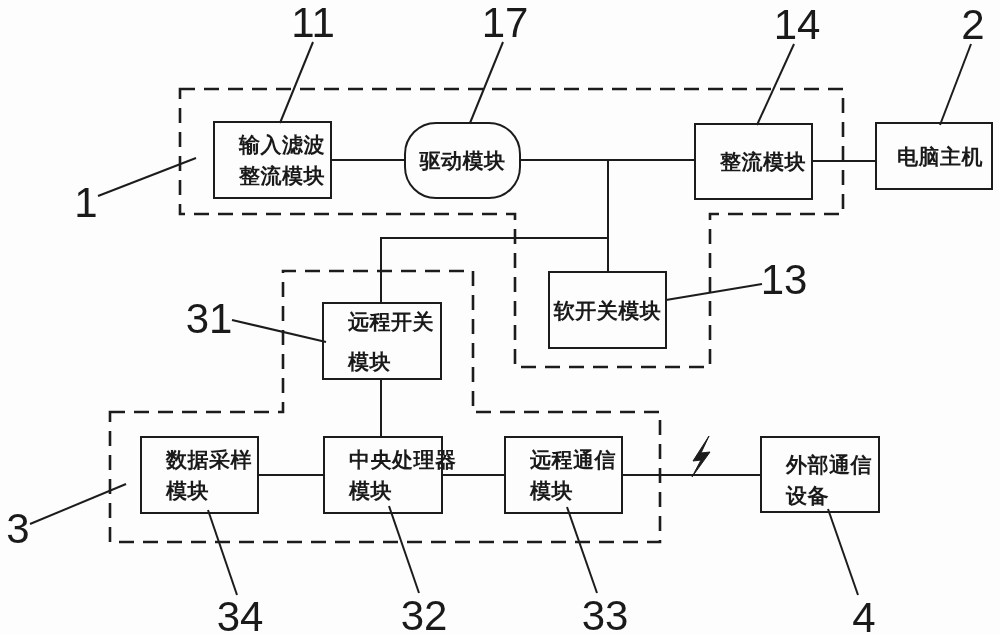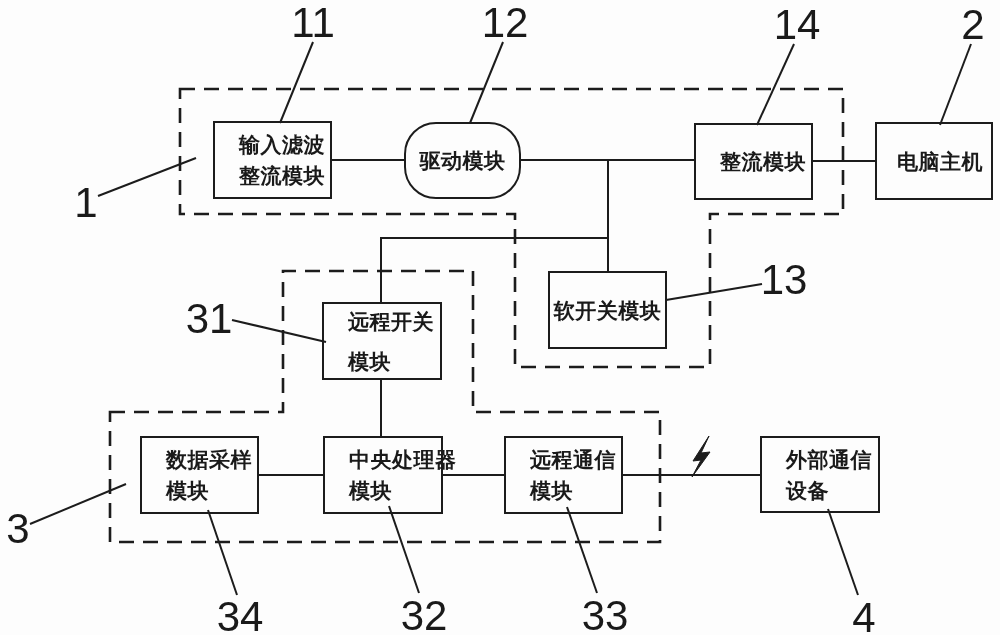--- a/index.html
+++ b/index.html
@@ -33,21 +33,21 @@
   </div>
 
   <div class="box center" style="left:404px;top:122px;width:117px;height:77px;border-radius:32px;">
     <span>驱动模块</span>
   </div>
 
   <div class="box left" style="left:694px;top:123px;width:119px;height:77px;">
     <span>整流模块</span>
   </div>
 
-  <div class="box center" style="left:875px;top:122px;width:118px;height:78px;padding-left:12px;">
+  <div class="box center" style="left:875px;top:122px;width:118px;height:68px;padding-left:12px;">
     <span>电脑主机</span>
   </div>
 
   <div class="box center" style="left:548px;top:271px;width:119px;height:78px;">
     <span>软开关模块</span>
   </div>
 
   <div class="box left" style="left:322px;top:302px;width:120px;height:78px;gap:9px;">
     <span>远程开关</span>
     <span>模块</span>
@@ -61,28 +61,28 @@
   <div class="box left" style="left:323px;top:436px;width:120px;height:78px;">
     <span>中央处理器</span>
     <span>模块</span>
   </div>
 
   <div class="box left" style="left:504px;top:436px;width:119px;height:78px;">
     <span>远程通信</span>
     <span>模块</span>
   </div>
 
-  <div class="box left" style="left:760px;top:436px;width:120px;height:77px;">
+  <div class="box left" style="left:760px;top:436px;width:120px;height:77px;justify-content:flex-end;">
     <span>外部通信</span>
     <span>设备</span>
   </div>
 
   <div class="ref" style="left:66px;top:182px;width:40px;">1</div>
   <div class="ref" style="left:289px;top:2px;width:48px;">11</div>
-  <div class="ref" style="left:481px;top:2px;width:48px;">12</div>
+  <div class="ref" style="left:481px;top:2px;width:48px;">17</div>
   <div class="ref" style="left:773px;top:4px;width:48px;">14</div>
   <div class="ref" style="left:953px;top:4px;width:40px;">2</div>
   <div class="ref" style="left:760px;top:259px;width:48px;">13</div>
   <div class="ref" style="left:185px;top:298px;width:48px;">31</div>
   <div class="ref" style="left:0px;top:508px;width:36px;">3</div>
   <div class="ref" style="left:216px;top:596px;width:48px;">34</div>
   <div class="ref" style="left:400px;top:595px;width:48px;">32</div>
   <div class="ref" style="left:581px;top:595px;width:48px;">33</div>
   <div class="ref" style="left:844px;top:597px;width:40px;">4</div>
 

